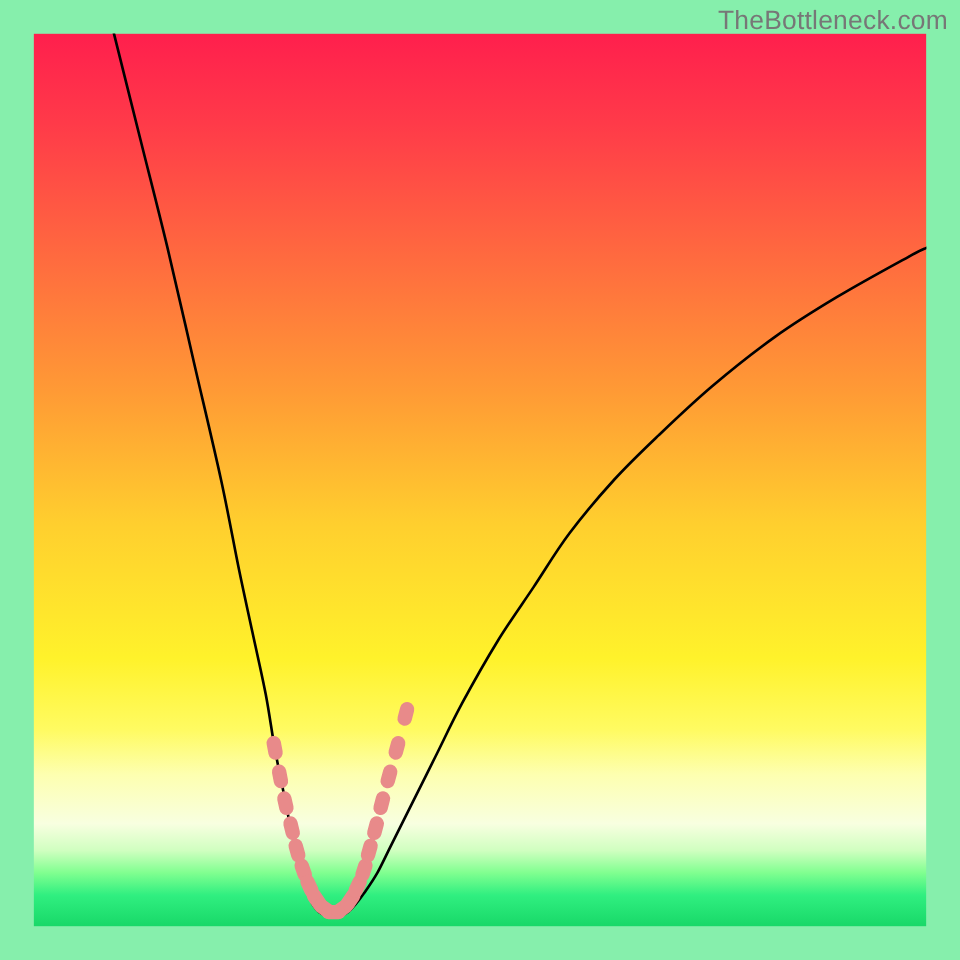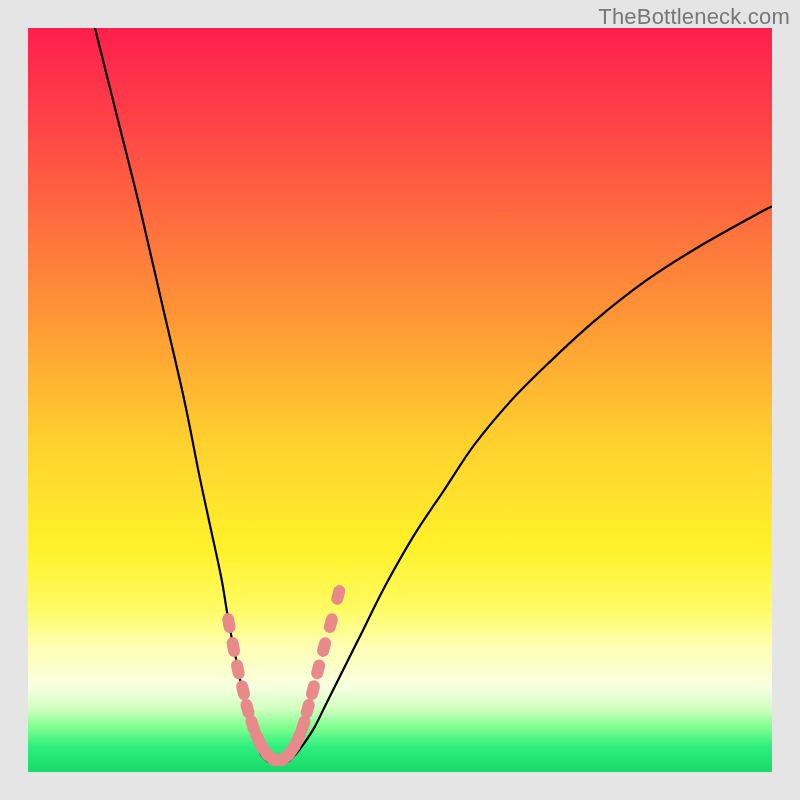--- a/index.html
+++ b/index.html
@@ -7,21 +7,21 @@
     padding: 0;
     width: 800px;
     height: 800px;
     overflow: hidden;
     background: #000;
     font-family: Arial, Helvetica, sans-serif;
   }
   .outer {
     width: 800px;
     height: 800px;
-    background: #e5e5e5;
+    background: #86efac;
     position: relative;
   }
   .plot {
     position: absolute;
     left: 28px;
     top: 28px;
     width: 744px;
     height: 744px;
   }
   .plot svg {

